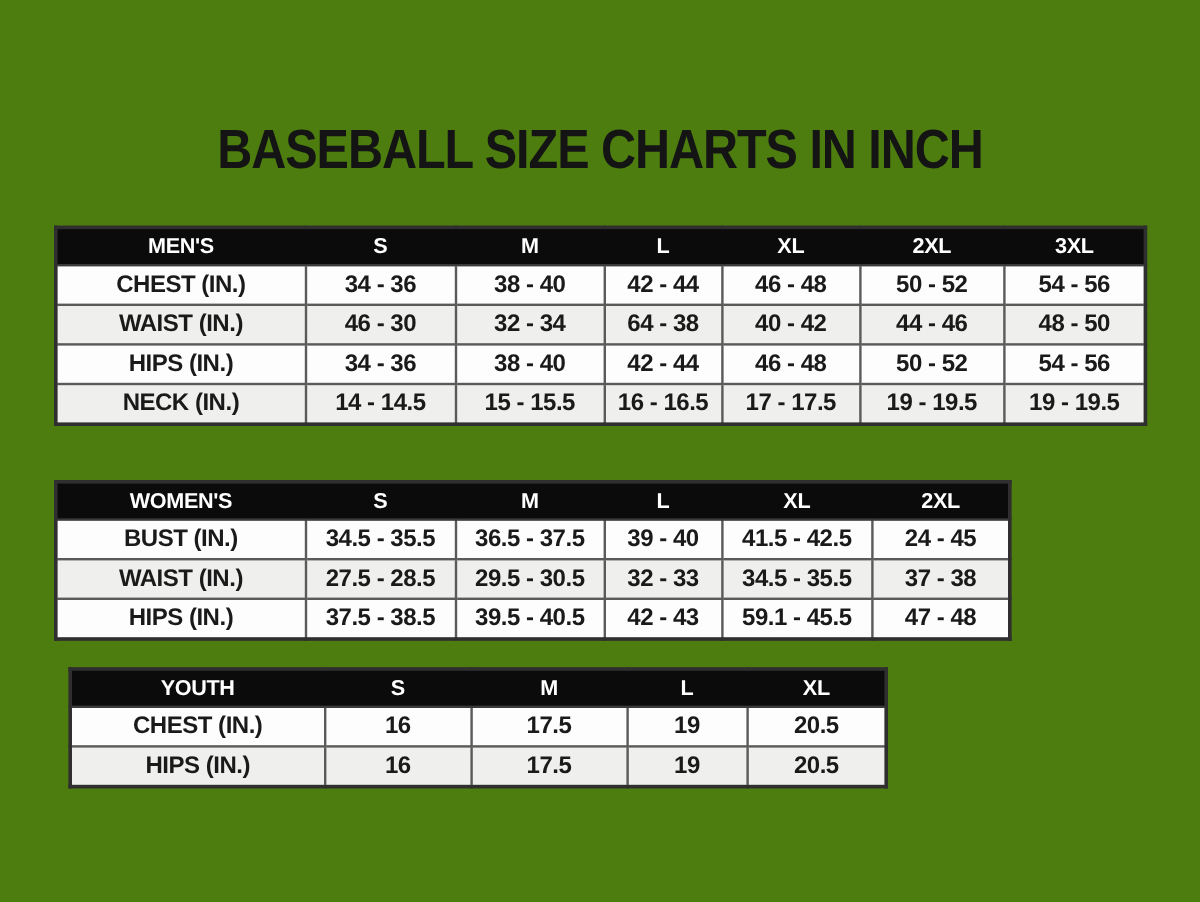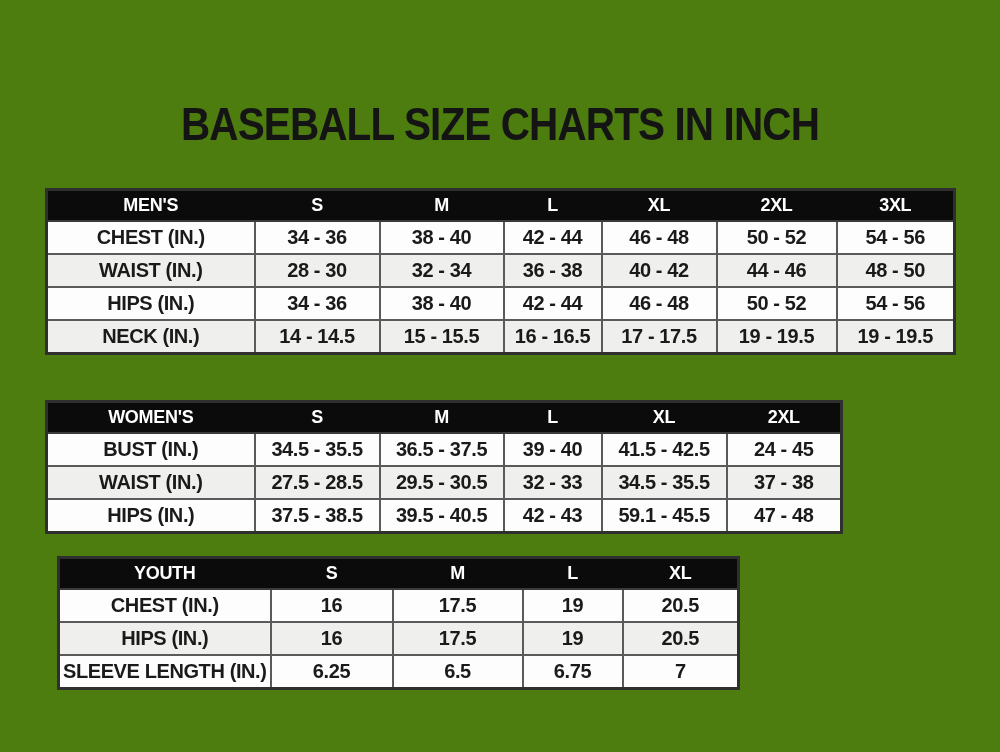--- a/index.html
+++ b/index.html
@@ -100,23 +100,23 @@
         <td>CHEST (IN.)</td>
         <td>34 - 36</td>
         <td>38 - 40</td>
         <td>42 - 44</td>
         <td>46 - 48</td>
         <td>50 - 52</td>
         <td>54 - 56</td>
       </tr>
       <tr>
         <td>WAIST (IN.)</td>
-        <td>28 - 30</td>
+        <td>46 - 30</td>
         <td>32 - 34</td>
-        <td>36 - 38</td>
+        <td>64 - 38</td>
         <td>40 - 42</td>
         <td>44 - 46</td>
         <td>48 - 50</td>
       </tr>
       <tr>
         <td>HIPS (IN.)</td>
         <td>34 - 36</td>
         <td>38 - 40</td>
         <td>42 - 44</td>
         <td>46 - 48</td>
@@ -207,23 +207,16 @@
         <td>19</td>
         <td>20.5</td>
       </tr>
       <tr>
         <td>HIPS (IN.)</td>
         <td>16</td>
         <td>17.5</td>
         <td>19</td>
         <td>20.5</td>
       </tr>
-      <tr>
-        <td>SLEEVE LENGTH (IN.)</td>
-        <td>6.25</td>
-        <td>6.5</td>
-        <td>6.75</td>
-        <td>7</td>
-      </tr>
     </tbody>
   </table>
 
 </div>
 
 </body></html>

